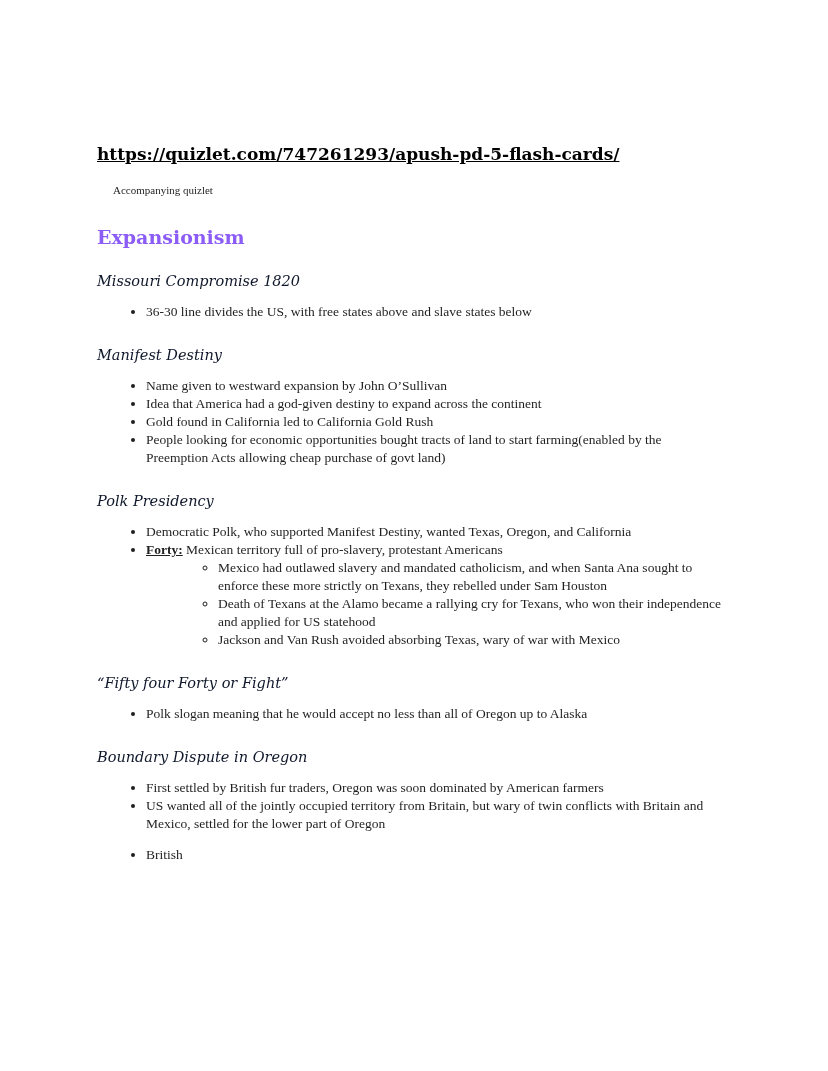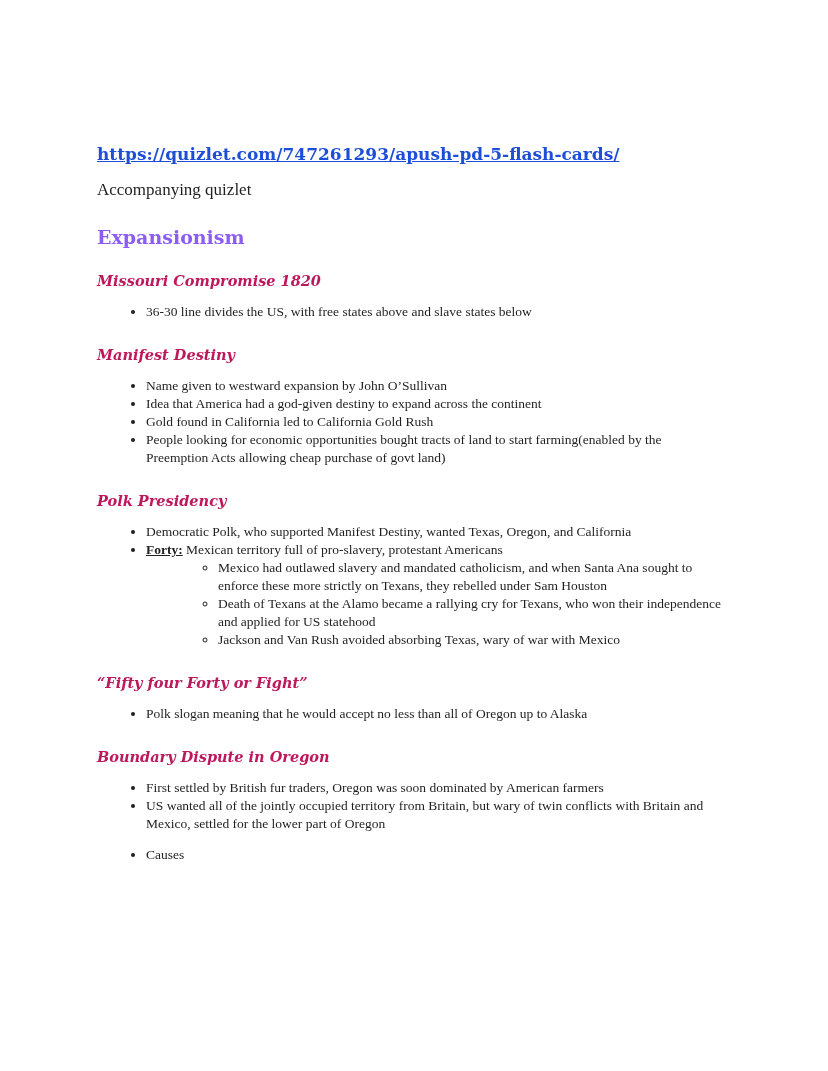--- a/index.html
+++ b/index.html
@@ -17,38 +17,38 @@
     font-size: 15.5px; line-height: 24px; color: #2b2b2b;
   }
   .yt-link { color: #4285f4; text-decoration: underline; cursor: pointer; }
 
   
   .quizlet-h {
     margin: 28px 0 0 0;
     font-family: "DejaVu Serif", serif;
     font-size: 17px; line-height: 20px; font-weight: bold;
   }
-  .qz-link { color: #1d4ed8; text-decoration: underline; cursor: pointer; }
+  .qz-link { color: #000000; text-decoration: underline; cursor: pointer; }
 
   .caption {
-    margin: 17px 0 0 0;
-    font-size: 17px; line-height: 18px;
+    margin: 17px 0 0 16px;
+    font-size: 11px; line-height: 18px;
   }
 
   .doc-title {
     margin: 28px 0 0 0;
     font-family: "DejaVu Serif", serif;
     font-size: 19px; line-height: 20px; font-weight: bold; color: #8b5cf6;
   }
 
   .section-heading {
     margin: 25px 0 0 0;
     font-family: "DejaVu Serif", serif;
     font-size: 14.5px; line-height: 18px;
-    font-weight: bold; font-style: italic; color: #be185d;
+    font-weight: normal; font-style: italic; color: #0f172a;
   }
 
   ul.bullets {
     margin: 13px 5px 0 0;
     padding: 0 0 0 49px;
     list-style: disc outside;
     font-size: 13.5px; line-height: 18px;
   }
   ul.bullets li { margin: 0; padding: 0; }
   ul.sub-bullets {
@@ -110,17 +110,17 @@
   <section class="doc-section">
     <h4 class="section-heading">Boundary Dispute in Oregon</h4>
     <ul class="bullets">
           <li><span>First settled by British fur traders, Oregon was soon dominated by American farmers</span></li>
           <li><span>US wanted all of the jointly occupied territory from Britain, but wary of twin conflicts with Britain and Mexico, settled for the lower part of Oregon</span></li>
         </ul>
   </section>
 
   <section class="doc-section">
     <ul class="bullets">
-          <li><span>Causes</span></li>
+          <li><span>British</span></li>
         </ul>
   </section>
 </div>
 </div>
 
 </body></html>

